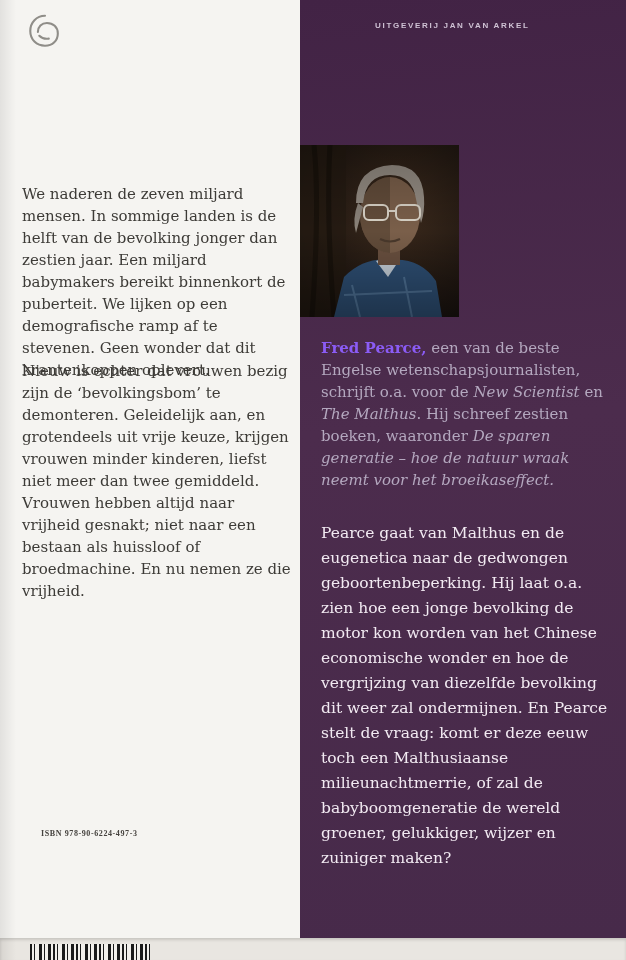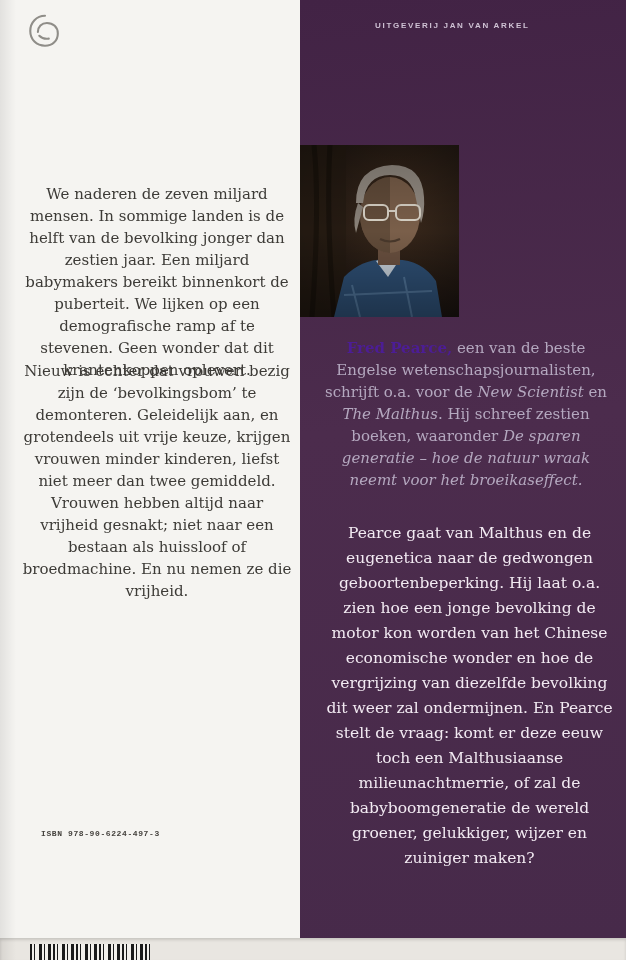--- a/index.html
+++ b/index.html
@@ -3,21 +3,20 @@
 <meta charset="utf-8">
 <style>
   html, body { margin: 0; padding: 0; background: #d8d5d0; }
   .cover {
     position: relative;
     width: 626px;
     height: 960px;
     background: #f5f4f1;
     overflow: hidden;
     font-family: "DejaVu Serif", serif;
-    text-align: center;
   }
   
   .left-shade {
     position: absolute; left: 0; top: 0; width: 16px; height: 960px;
     background: linear-gradient(90deg, rgba(0,0,0,0.08), rgba(0,0,0,0));
     pointer-events: none;
   }
   .panel {
     position: absolute; left: 300px; top: 0; width: 326px; height: 938px;
     background: linear-gradient(175deg, #422345 0%, #4c2c4d 45%, #472a4a 100%);
@@ -43,21 +42,21 @@
   .italic { font-style: italic; margin-top: 48px; }
   .quote {
     position: absolute; left: 22px; top: 620px; width: 274px;
     font-size: 15px; line-height: 22px; color: #2b6cb4;
   }
   .quote .qtext { font-weight: bold; }
   .quote .attr { font-weight: bold; }
   .quote .src { font-weight: bold; font-style: italic; }
   .isbn {
     position: absolute; left: 24px; top: 829px;
-    font-family: Liberation Mono, monospace;
+    font-family: Liberation Serif, serif;
     font-size: 8px; font-weight: 600; letter-spacing: 0.6px; color: #45423e; padding-left: 17px;
   }
   .barcode-digits {
     position: absolute; left: 18px; top: 908px;
     font-family: "DejaVu Sans Mono", monospace;
     font-size: 18px; letter-spacing: 1px; color: #151515;
   }
   .bottom-strip {
     position: absolute; left: 0; bottom: 0; width: 626px; height: 22px;
     background: #e9e6e1;
@@ -69,21 +68,21 @@
       #1b1b1b 0px, #1b1b1b 2px, #f2f0ec 2px, #f2f0ec 4px,
       #1b1b1b 4px, #1b1b1b 5px, #f2f0ec 5px, #f2f0ec 9px,
       #1b1b1b 9px, #1b1b1b 12px, #f2f0ec 12px, #f2f0ec 14px,
       #1b1b1b 14px, #1b1b1b 15px, #f2f0ec 15px, #f2f0ec 18px,
       #1b1b1b 18px, #1b1b1b 21px, #f2f0ec 21px, #f2f0ec 23px);
   }
   .bio {
     position: absolute; left: 321px; top: 322px; width: 290px;
     font-size: 15px; line-height: 22px; color: #b4a8bf;
   }
-  .bio .name { color: #4c1d95; font-weight: bold; }
+  .bio .name { color: #8b5cf6; font-weight: bold; }
   .blurb {
     position: absolute; left: 321px; top: 505px; width: 297px;
     font-size: 15.5px; line-height: 25px; color: #f2eaf2;
   }
 </style>
 </head>
 <body>
 
 <div class="cover">
 

